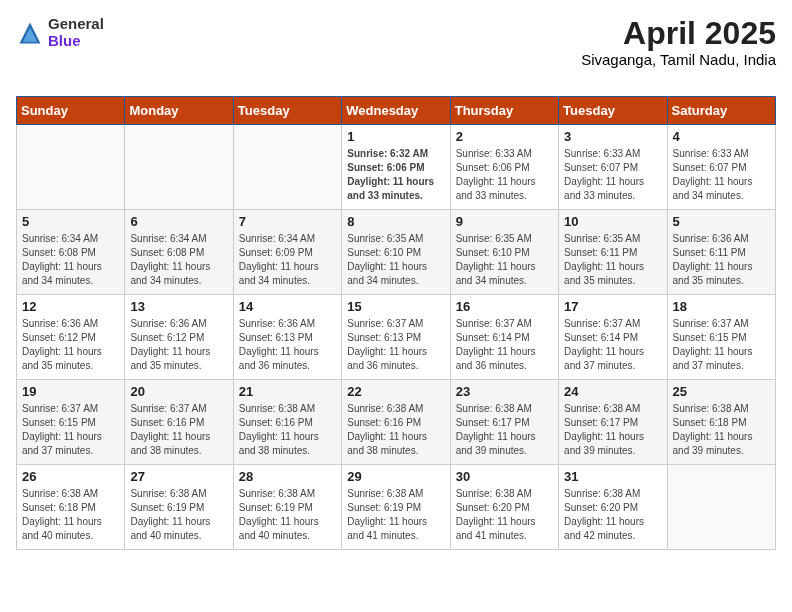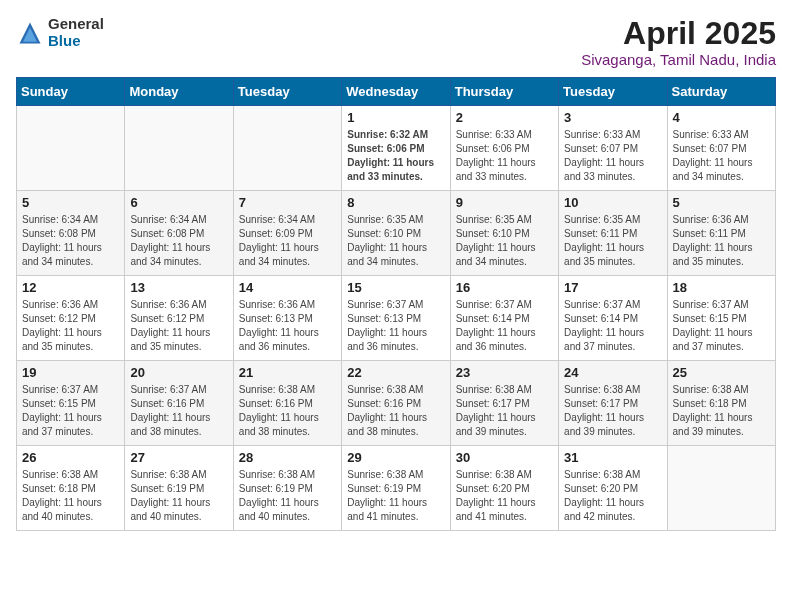--- a/index.html
+++ b/index.html
@@ -7,66 +7,66 @@
       font-family: Arial, sans-serif;
       background: #fff;
       width: 792px;
       min-height: 612px;
       padding: 16px;
     }
     .header {
       display: flex;
       justify-content: space-between;
       align-items: flex-start;
-      margin-bottom: 9px;
+      margin-bottom: 28px;
     }
     .logo {
       display: flex;
       align-items: center;
       gap: 4px;
     }
     .logo-text {
       display: flex;
       flex-direction: column;
       line-height: 1.1;
     }
     .logo-general {
       font-size: 15px;
       font-weight: bold;
       color: #333;
     }
     .logo-blue {
       font-size: 15px;
       font-weight: bold;
-      color: #0369a1;
+      color: #6d28d9;
     }
     .logo-icon {
       width: 28px;
       height: 28px;
     }
     .title-block {
       text-align: right;
     }
     .calendar-title {
       font-size: 32px;
       font-weight: bold;
       color: #222;
       line-height: 1.1;
     }
     .calendar-subtitle {
       font-size: 15px;
-      color: #701a75;
+      color: #000000;
     }
     table {
       width: 100%;
       border-collapse: collapse;
       table-layout: fixed;
     }
     thead th {
-      background: #0369a1;
+      background: #c2410c;
       color: #fff;
       font-size: 13px;
       font-weight: bold;
       padding: 6px 4px;
       text-align: left;
       border: 1px solid #1a5a9a;
     }
     tbody td {
       border: 1px solid #ccc;
       vertical-align: top;

